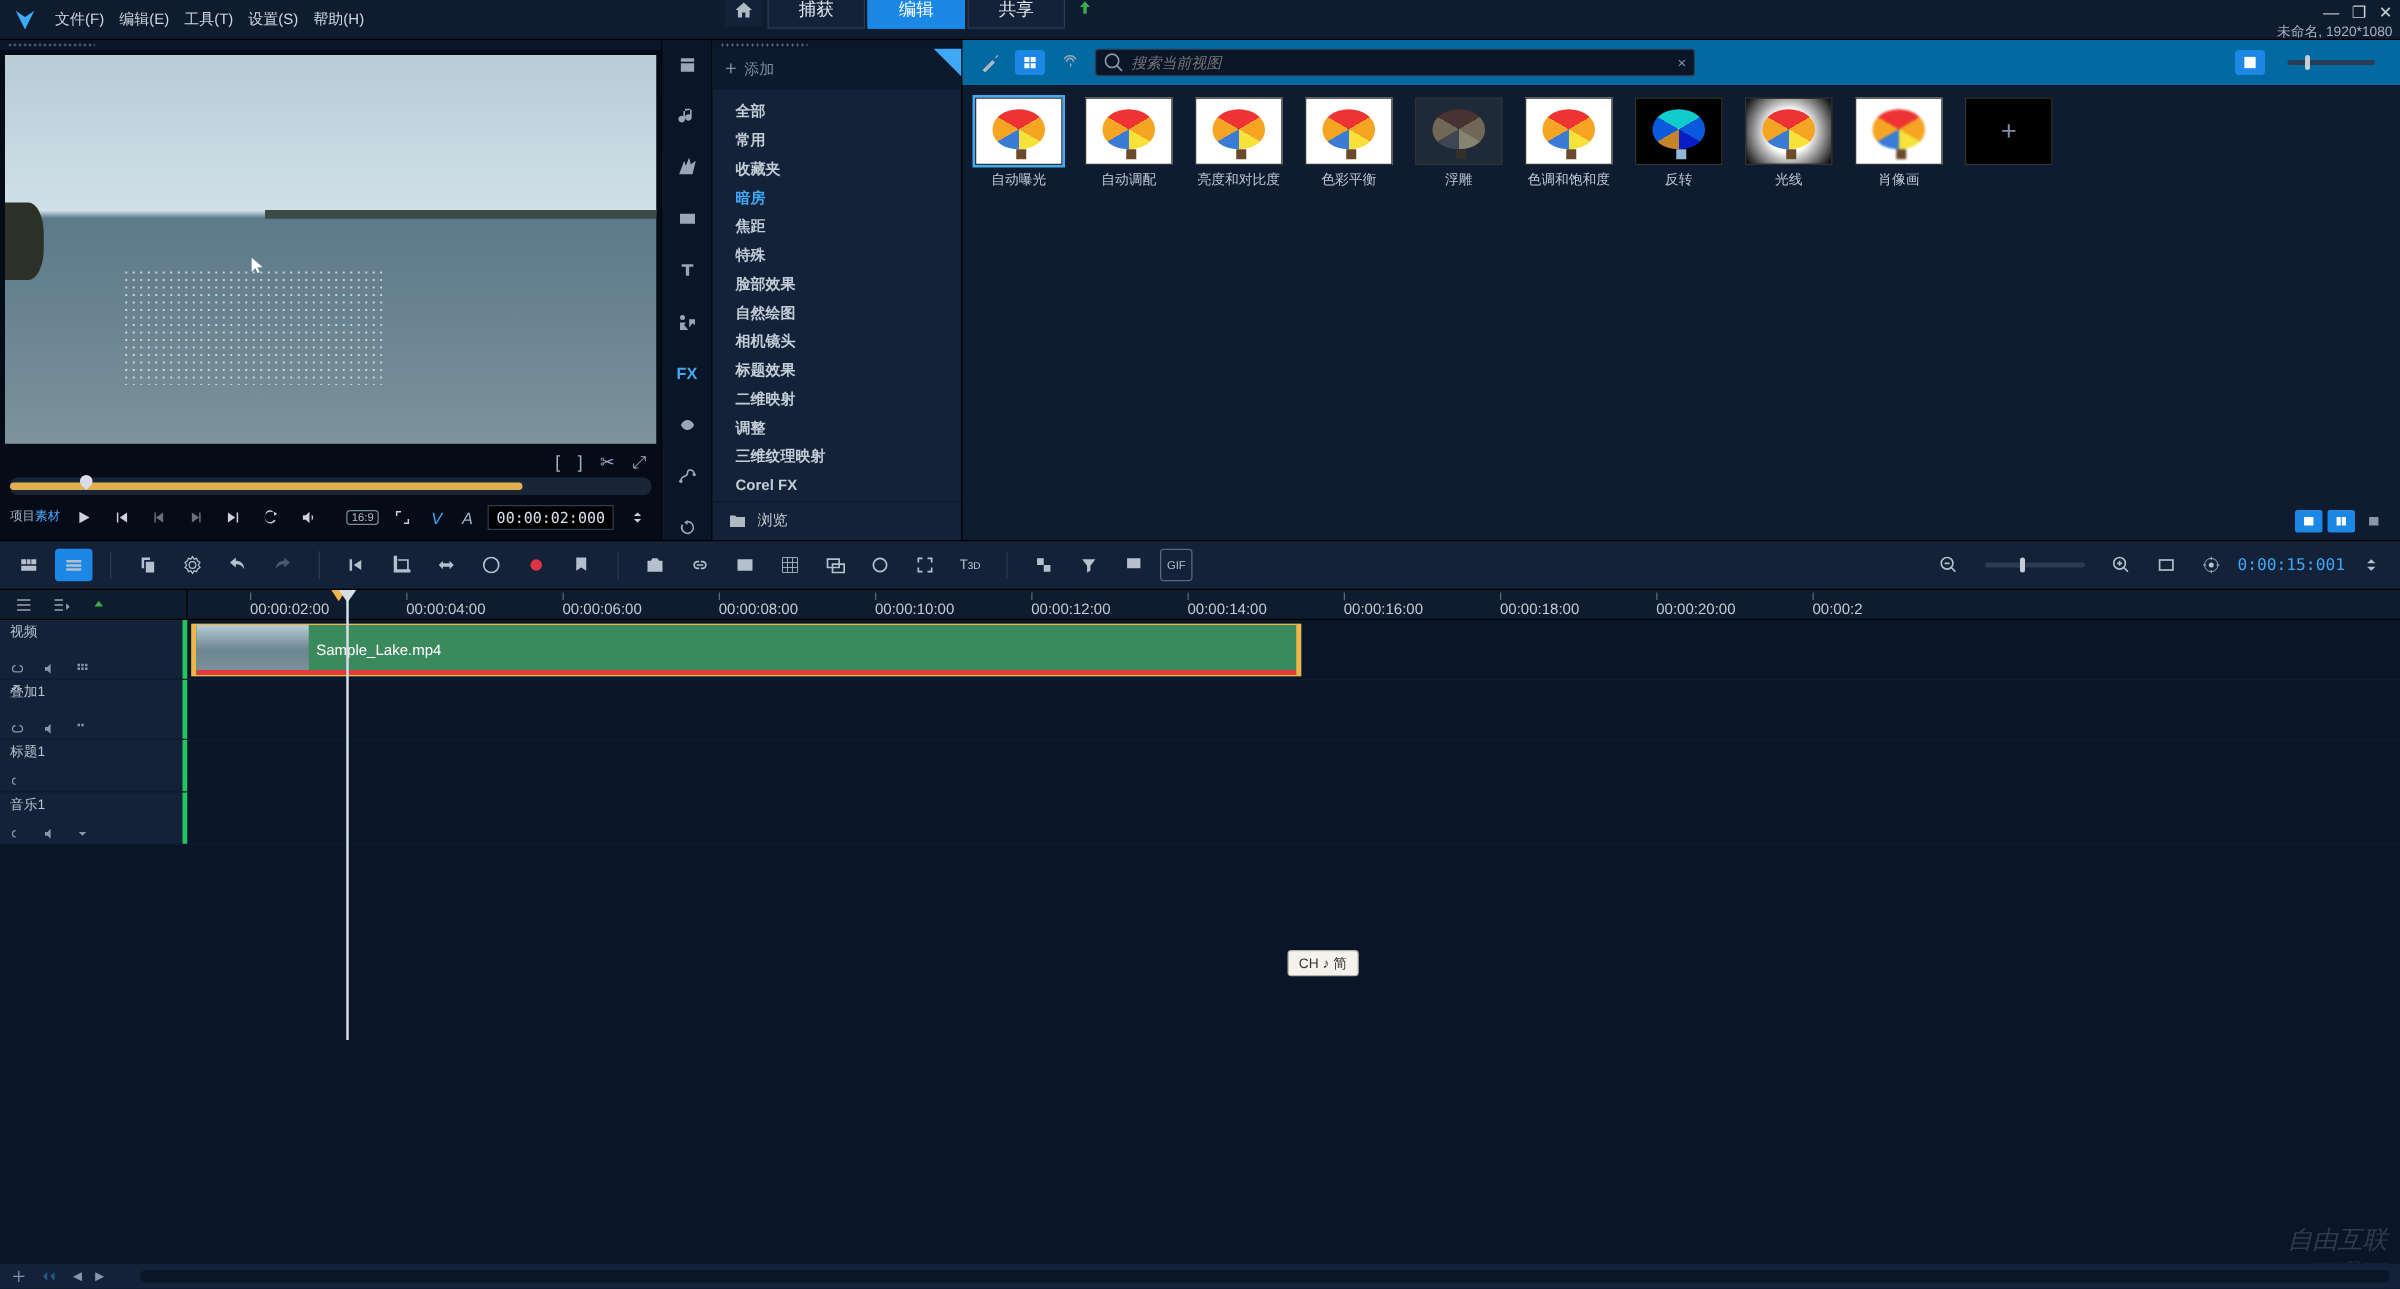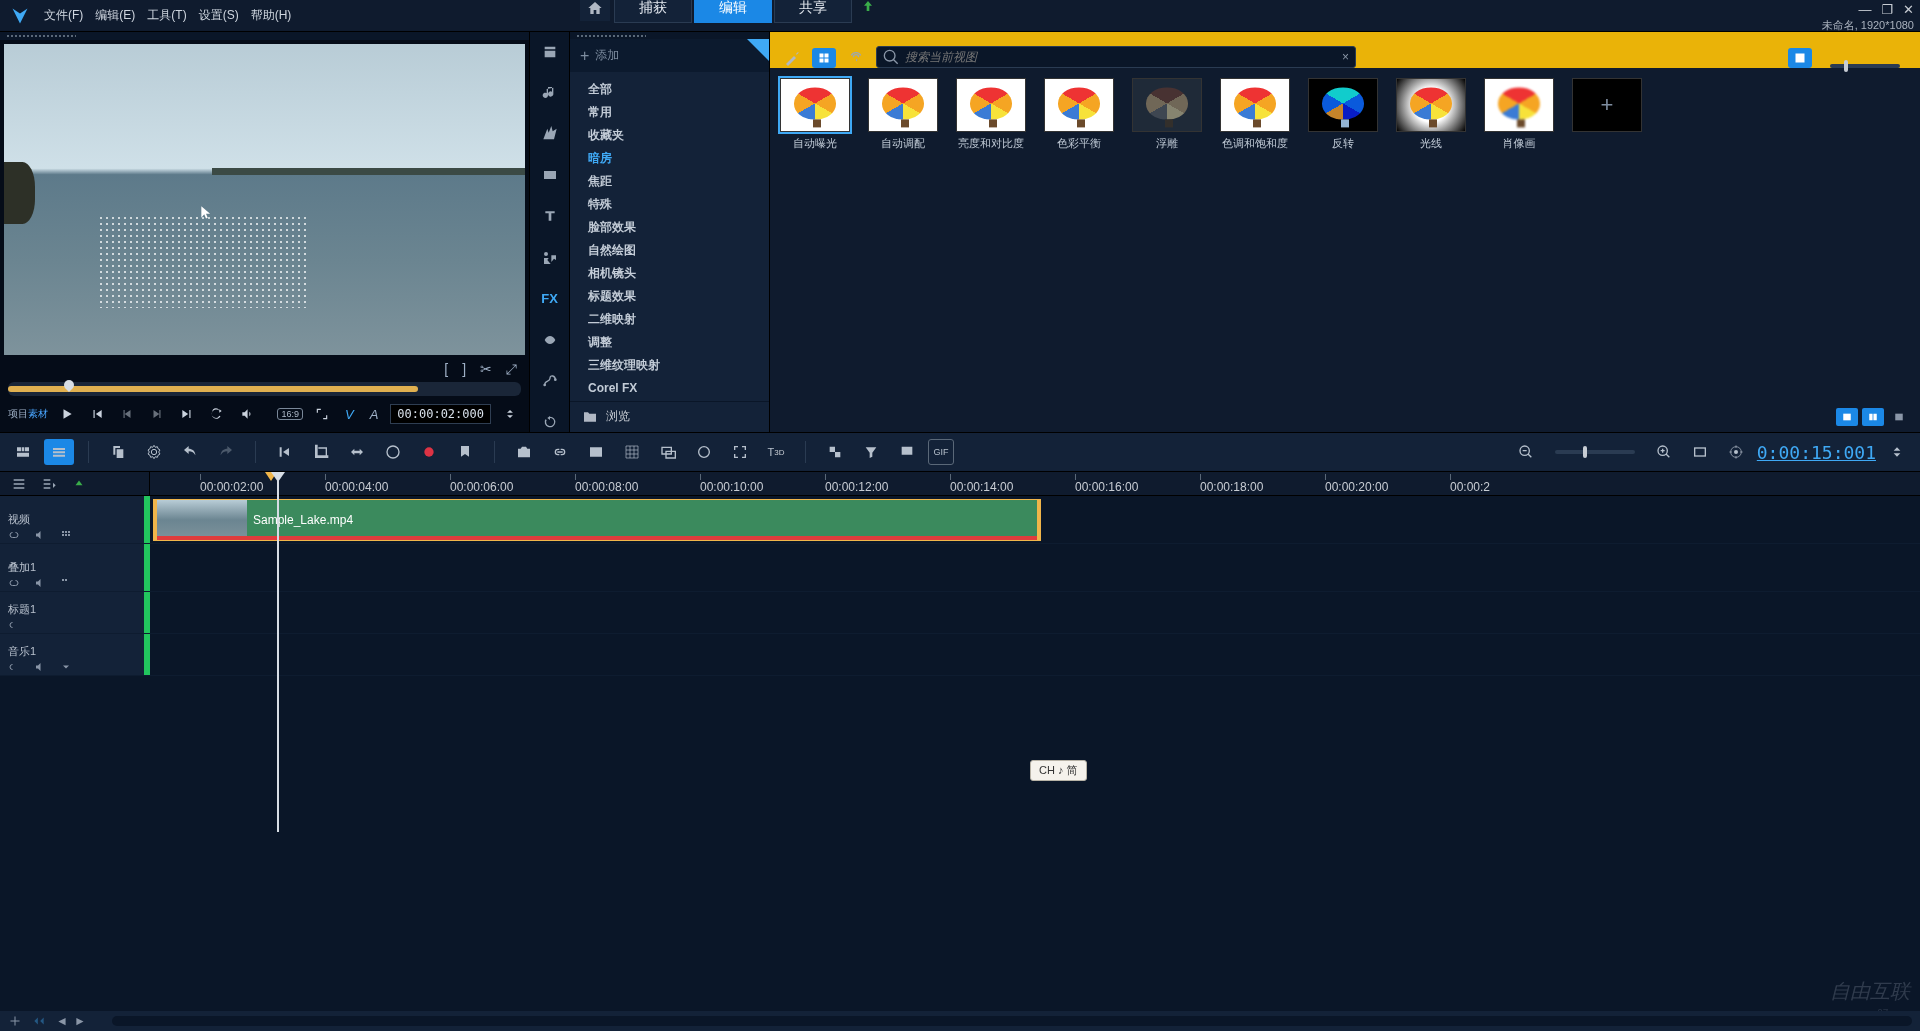--- a/index.html
+++ b/index.html
@@ -64,21 +64,21 @@
 .lib-top { height:36px; display:flex; align-items:center; padding:0 10px; gap:6px; background:#0c1a2e; position:relative;}
 .lib-top .plus{color:#7e8da0;font-size:16px;}
 .lib-top .corner{position:absolute;right:0;top:0;width:0;height:0;border-left:22px solid transparent;border-top:22px solid #3fa9f5;}
 .cat-list { padding:6px 0; overflow:auto;}
 .cat-item { padding:3px 18px; cursor:pointer; color:#c3ccd7; line-height:17px;font-weight:bold;}
 .cat-item.sel { color:#3fa9f5; }
 .lib-bot { margin-top:auto; height:34px; display:flex; align-items:center; gap:8px; padding:0 12px; border-top:1px solid #0a1628;}
 
 
 .thumb-area { flex:1; display:flex; flex-direction:column; }
-.thumb-tools { height:36px; display:flex; align-items:flex-end; padding:0 10px; gap:8px; background:#eab308;}
+.thumb-tools { height:36px; display:flex; align-items:center; padding:0 10px; gap:8px; background:#0369a1;}
 .thumb-tools .search{flex:0 0 480px;height:22px;background:#0a1628;border:1px solid #2a3b52;border-radius:3px;display:flex;align-items:center;padding:0 6px;gap:6px;}
 .thumb-tools .search input{flex:1;background:transparent;border:none;outline:none;color:#9aa6b5;font-style:italic;}
 .thumb-tools .search .sx{color:#8a96a7;cursor:pointer;}
 .tt-btn{width:24px;height:20px;display:flex;align-items:center;justify-content:center;cursor:pointer;border-radius:3px;}
 .tt-btn.blue{background:#1b88e6;}
 .tt-slider{width:70px;height:4px;background:#2a3b52;border-radius:2px;margin:0 10px;position:relative;}
 .tt-slider::after{content:"";position:absolute;left:20%;top:-4px;width:4px;height:12px;background:#c8cdd4;border-radius:2px;}
 
 .thumb-grid { flex:1; padding:10px; display:flex; flex-wrap:wrap; gap:18px 18px; align-content:flex-start;}
 .thumb { width:70px; display:flex; flex-direction:column; align-items:center; gap:4px; cursor:pointer;}
@@ -90,40 +90,40 @@
 .thumb .cap{font-size:11px;color:#bfc9d5;text-align:center;white-space:nowrap;}
 .thumb.add .img{background:#000;display:flex;align-items:center;justify-content:center;}
 .thumb.add .img span{font-size:22px;color:#7e8da0;}
 
 
 .tl-toolbar{height:40px;background:#132238;display:flex;align-items:center;padding:0 8px;gap:6px;border-top:1px solid #000;border-bottom:1px solid #000;}
 .tl-toolbar .sep{width:1px;height:22px;background:#2a3b52;margin:0 8px;}
 .tlb{width:30px;height:26px;display:flex;align-items:center;justify-content:center;cursor:pointer;border-radius:3px;}
 .tlb.blue{background:#1b88e6;}
 .tlb svg{fill:#b6c0cc;width:16px;height:16px;}
-.tl-time{margin-left:auto;color:#3fa9f5;font-family:monospace;font-size:18px;text-decoration:underline;}
+.tl-time{margin-left:auto;color:#3fa9f5;font-family:monospace;font-size:13px;}
 .tl-zoom-slider{width:80px;height:4px;background:#2a3b52;border-radius:2px;margin:0 8px;position:relative;}
 .tl-zoom-slider::after{content:"";position:absolute;left:35%;top:-4px;width:4px;height:12px;background:#c8cdd4;border-radius:2px;}
 
 
 .ruler-row{height:24px;background:#0f1b2e;display:flex;align-items:center;border-bottom:1px solid #000;}
 .ruler-left{width:150px;display:flex;align-items:center;gap:8px;padding-left:8px;height:100%;border-right:1px solid #000;}
 .rl-btn{width:22px;height:18px;display:flex;align-items:center;justify-content:center;cursor:pointer;}
 .ruler{flex:1;position:relative;height:100%;font-size:10px;color:#8a96a7;}
 .tick{position:absolute;top:2px;display:flex;flex-direction:column;align-items:flex-start;}
 .tick::before{content:"";width:1px;height:6px;background:#5a6878;}
 .playhead{position:absolute;top:0;width:2px;height:360px;background:#d7dde5;z-index:5;}
 .playhead::before{content:"";position:absolute;left:-6px;top:0;width:14px;height:10px;background:#d7dde5;clip-path:polygon(0 0,100% 0,50% 100%);}
 .marker{position:absolute;top:0;width:2px;}
 .marker::before{content:"";position:absolute;left:-5px;top:0;width:12px;height:9px;background:#f0b54a;clip-path:polygon(0 0,100% 0,50% 100%);}
 
 
 .tracks{background:#0a1628;height:320px;overflow:hidden;}
 .track{display:flex;height:48px;border-bottom:1px solid #0e1c30;}
-.track-head{width:150px;background:#132238;display:flex;flex-direction:column;justify-content:flex-end;padding:2px 8px;border-right:6px solid #22c55e;position:relative;}
+.track-head{width:150px;background:#132238;display:flex;flex-direction:column;justify-content:space-between;padding:2px 8px;border-right:4px solid #22c55e;position:relative;}
 .track-head .tn{font-size:11px;color:#b8c1cd;}
 .track-head .icons{display:flex;gap:14px;margin-top:2px;align-items:center;}
 .track-head .icons svg{width:12px;height:12px;fill:#8a96a7;cursor:pointer;}
 .track-lane{flex:1;position:relative;background:#0a1628;}
 .clip{position:absolute;top:3px;height:42px;background:#3b8a5d;border:1px solid #f0b54a;border-left-width:4px;border-right-width:4px;display:flex;align-items:center;overflow:hidden;}
 .clip .clip-thumb{width:90px;height:100%;background:linear-gradient(to bottom,#b8ccd6 0%,#6b8591 50%,#7e939c 100%);flex-shrink:0;}
 .clip .clip-name{padding-left:6px;color:#fff;}
 .clip::after{content:"";position:absolute;left:0;bottom:0;width:100%;height:4px;background:#e03c3c;}
 
 

